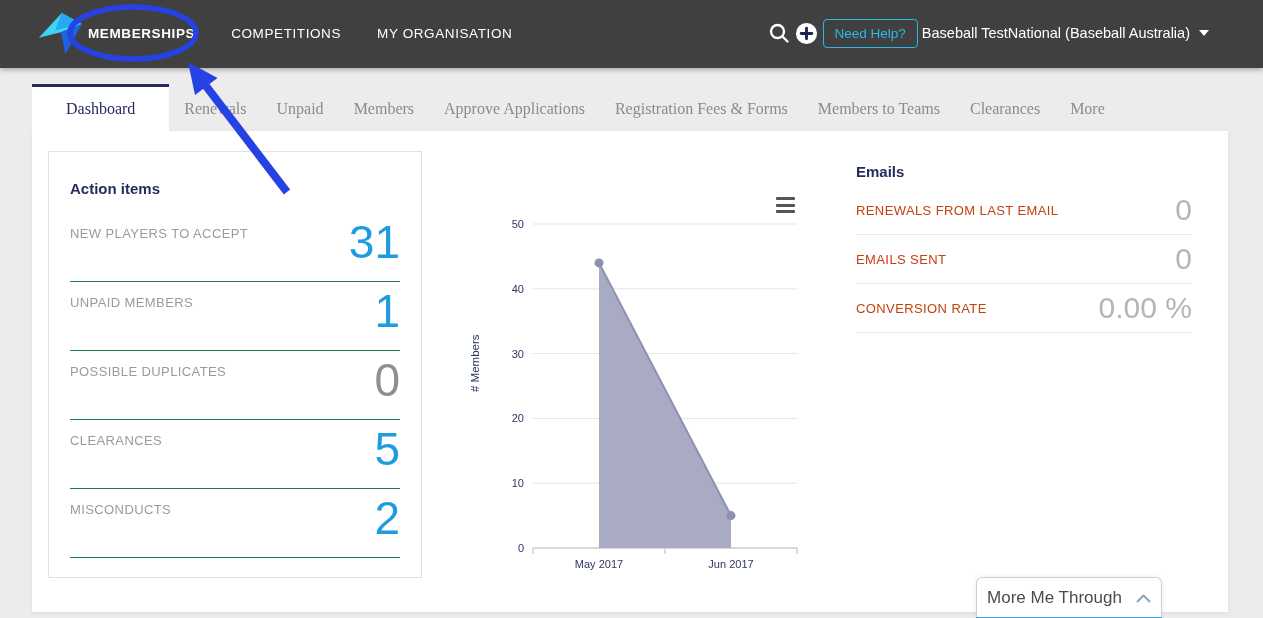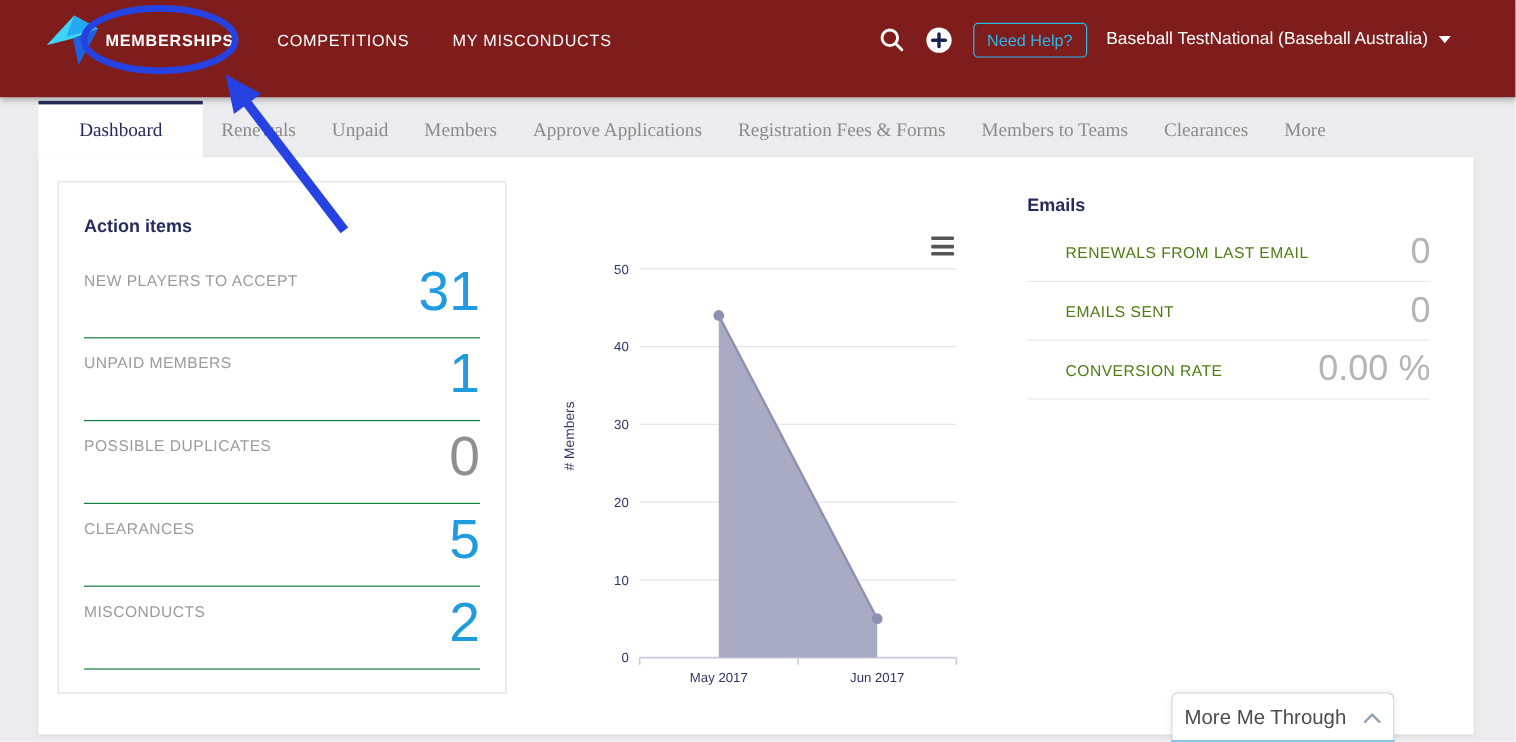--- a/index.html
+++ b/index.html
@@ -5,30 +5,30 @@
   * { margin:0; padding:0; box-sizing:border-box; }
   html,body { width:1263px; height:618px; }
   body {
     position:relative; overflow:hidden;
     background:#ececee;
     font-family:"Liberation Sans", sans-serif;
     -webkit-font-smoothing:antialiased;
   }
   
   .navbar {
-    position:absolute; left:0; top:0; width:1263px; height:81px;
-    background:#7f1d1d; z-index:20;
+    position:absolute; left:0; top:0; width:1263px; height:68px;
+    background:#404040; z-index:20;
     box-shadow:0 2px 5px rgba(0,0,0,.28);
     display:flex; align-items:center;
   }
   .brand { position:absolute; left:36px; top:12px; width:46px; height:44px; }
   .nav-items { position:absolute; left:88px; top:0; height:66px; display:flex; align-items:center; gap:36px; }
   .nav-item { color:#fff; font-size:13.5px; letter-spacing:.6px; cursor:pointer; white-space:nowrap; }
   .nav-item.primary { font-weight:700; }
-  .nav-right { position:absolute; right:54px; top:0; height:66px; display:flex; align-items:center; gap:16px; }
+  .nav-right { position:absolute; right:54px; top:0; height:66px; display:flex; align-items:center; gap:4px; }
   .icon-btn { width:24px; height:24px; display:flex; align-items:center; justify-content:center; cursor:pointer; }
   .need-help {
     border:1.5px solid #2bb7e8; color:#2bb7e8; background:transparent;
     font-size:13.5px; padding:6px 11px; border-radius:4px; cursor:pointer;
     font-family:"Liberation Sans", sans-serif;
   }
   .org-select { display:flex; align-items:center; gap:9px; color:#fff; font-size:14.5px; cursor:pointer; white-space:nowrap; }
   .caret-down { width:0; height:0; border-left:5px solid transparent; border-right:5px solid transparent; border-top:6px solid #fff; }
   
   .tabbar { position:absolute; left:32px; top:66px; height:65px; display:flex; align-items:flex-end; z-index:5; }
@@ -71,21 +71,21 @@
   .chart-menu span { display:block; height:3px; background:#555; border-radius:1px; }
   .ylabel {
     position:absolute; left:11px; top:196px; transform:rotate(-90deg) translate(0,-50%);
     transform-origin:left center; font-size:11.5px; color:#2e3566; white-space:nowrap;
   }
   .chart svg text { font-family:"Liberation Sans", sans-serif; font-size:11px; fill:#2e3566; }
   
   .emails { position:absolute; left:856px; top:163px; width:336px; }
   .emails-title { font-size:15px; font-weight:700; color:#262c5d; margin-bottom:6px; }
   .em-row { height:49px; border-bottom:1px solid #e9e9e9; display:flex; justify-content:space-between; align-items:center; }
-  .em-label { font-size:13px; color:#4d7c0f; letter-spacing:.4px;margin-left:32px; }
+  .em-label { font-size:13px; color:#c2410c; letter-spacing:.4px; }
   .em-value { font-size:30px; font-weight:300; color:#b5b5b5; }
   
   .walkme {
     position:absolute; left:976px; top:577px; width:186px; height:41px;
     background:#fff; border:1px solid #cfcfcf; border-bottom:none;
     border-radius:6px 6px 0 0; cursor:pointer; z-index:15;
     display:flex; align-items:center; justify-content:center; gap:14px;
     box-shadow:0 0 6px rgba(0,0,0,.08);
   }
   .walkme-label { font-size:17px; color:#4c4c4c; }
@@ -100,21 +100,21 @@
   <div class="brand">
     <svg width="46" height="44" viewBox="0 0 48 48">
       <polygon fill="#3ed4f6" points="27,1 2,28 26,22 49,13"></polygon>
       <polygon fill="#25a9f2" points="27,1 20,20 49,13"></polygon>
       <polygon fill="#1e62e0" points="26,22 49,13 31,46"></polygon>
     </svg>
   </div>
   <div class="nav-items">
     <span class="nav-item primary">MEMBERSHIPS</span>
     <span class="nav-item">COMPETITIONS</span>
-    <span class="nav-item">MY MISCONDUCTS</span>
+    <span class="nav-item">MY ORGANISATION</span>
   </div>
   <div class="nav-right">
     <span class="icon-btn">
       <svg width="22" height="22" viewBox="0 0 22 22" fill="none" stroke="#ffffff" stroke-width="2.4" stroke-linecap="round">
         <circle cx="9.5" cy="9.5" r="6.5"></circle>
           <line x1="14.5" y1="14.5" x2="19.5" y2="19.5"></line>
       </svg>
     </span>
     <span class="icon-btn">
       <svg width="23" height="23" viewBox="0 0 24 24">

